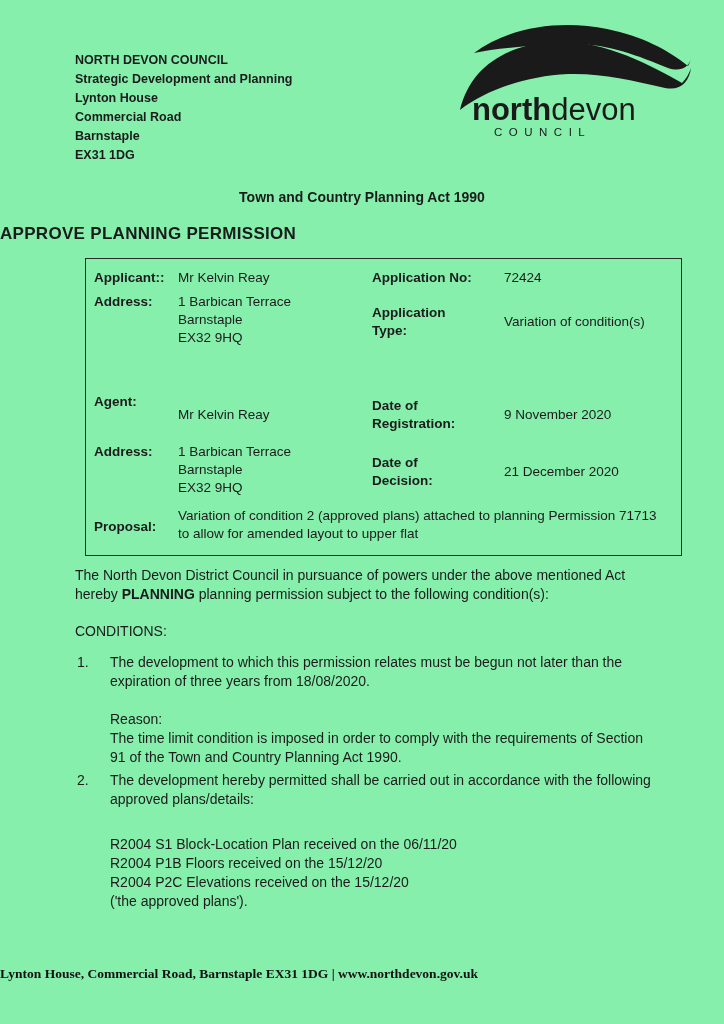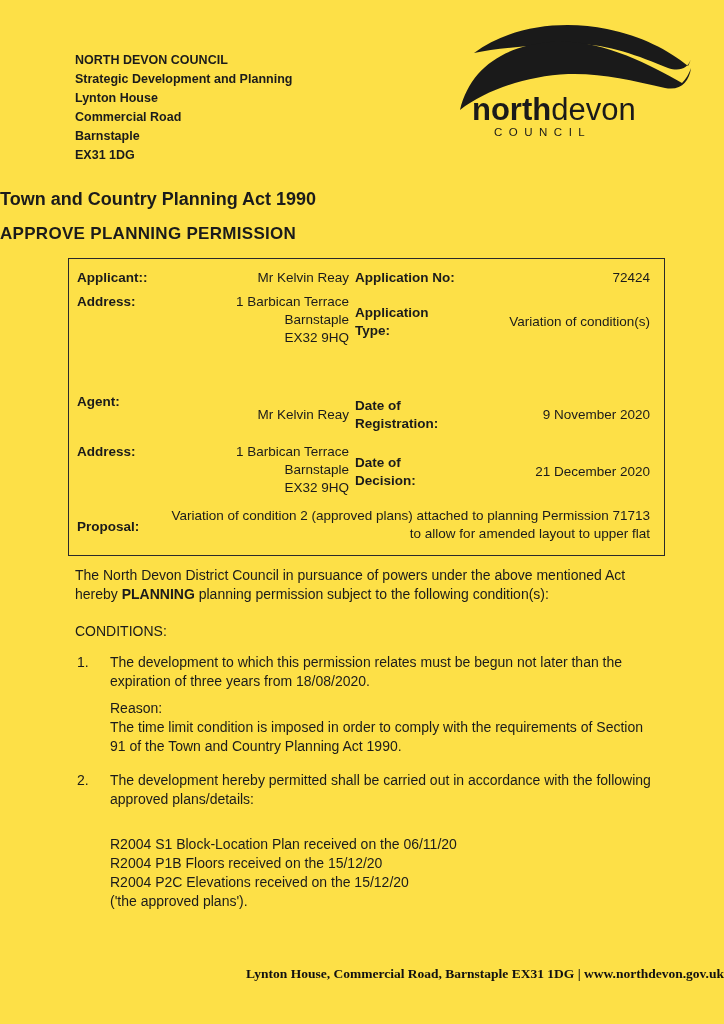--- a/index.html
+++ b/index.html
@@ -1,51 +1,51 @@
 <!DOCTYPE html>
 <html><head>
 <meta charset="utf-8">
 <style>
   html,body{margin:0;padding:0;background:#e8e8e8;}
   .page{
-    position:relative;width:724px;height:1024px;background:#fde047;
+    position:relative;width:724px;height:1024px;background:#86efac;
     font-family:"Liberation Sans","DejaVu Sans",sans-serif;
     color:#1b1b1b;overflow:hidden;
   }
   
   .sender{position:absolute;top:51px;left:75px;font-size:12.5px;font-weight:bold;line-height:19px;}
   .logo{position:absolute;top:20px;right:26px;width:246px;height:122px;text-align:center;}
   
-  .title1{position:absolute;top:189px;left:0;width:100%;font-size:18px;font-weight:bold;}
+  .title1{position:absolute;top:189px;left:0;width:100%;text-align:center;font-size:14px;font-weight:bold;}
   .title2{position:absolute;top:224px;left:0;width:100%;text-align:left;font-size:17px;font-weight:bold;letter-spacing:.3px;}
   
   .details-table{
-    position:absolute;top:258px;left:68px;width:597px;box-sizing:border-box;
+    position:absolute;top:258px;left:85px;width:597px;box-sizing:border-box;
     border:1.5px solid #2a2a2a;padding:4px 8px 8px 8px;font-size:13.5px;line-height:18px;
   }
   .trow{display:grid;grid-template-columns:84px 194px 132px 1fr;padding-top:6px;}
   .trow.span .tvalue-wide{grid-column:2 / 5;}
   .tlabel{font-weight:bold;white-space:pre-wrap;}
-  .tvalue{white-space:pre-wrap;padding-right:6px;text-align:right;}
+  .tvalue{white-space:pre-wrap;padding-right:6px;}
   .vcenter{align-self:center;}
   .r2{min-height:58px;} .r3{min-height:44px;margin-top:36px;} .r4{min-height:58px;} .r5{min-height:40px;}
   
   .intro{position:absolute;top:552px;left:75px;width:588px;font-size:14px;line-height:19px;}
   .intro b{font-weight:bold;}
   .cond-heading{position:absolute;top:623px;left:75px;font-size:14px;}
   .cond{position:absolute;left:77px;display:grid;grid-template-columns:33px 550px;font-size:14px;line-height:19px;}
   .cond-1{top:653px;}
   .cond-2{top:771px;}
   .cond-num{}
-  .cond-sub{margin-top:8px;}
+  .cond-sub{margin-top:19px;}
   .cond-sub2{margin-top:26px;}
   .plan-line{white-space:pre-wrap;}
   
   .footer{
-    position:absolute;top:966px;left:0;width:100%;text-align:right;
+    position:absolute;top:966px;left:0;width:100%;text-align:left;
     font-family:"Liberation Serif","DejaVu Serif",serif;font-weight:bold;font-size:13.5px;color:#111;
   }
 </style>
 </head>
 <body>
 
 <div class="page">
 
   <div class="sender">
     <div>NORTH DEVON COUNCIL</div>

